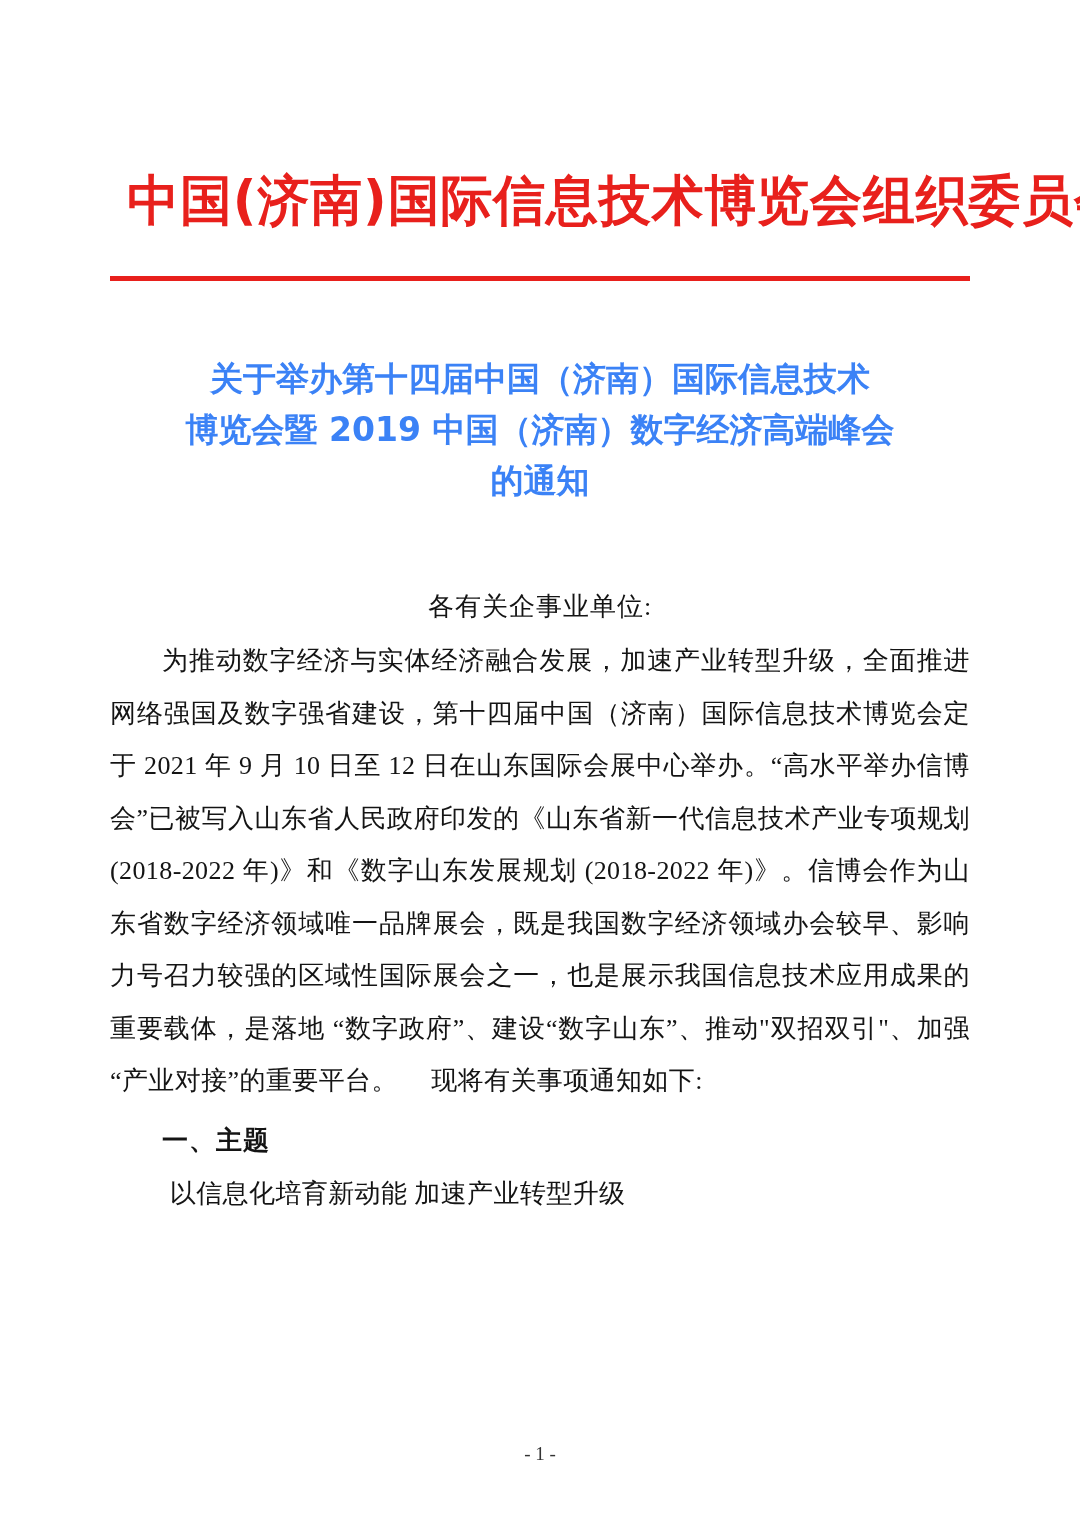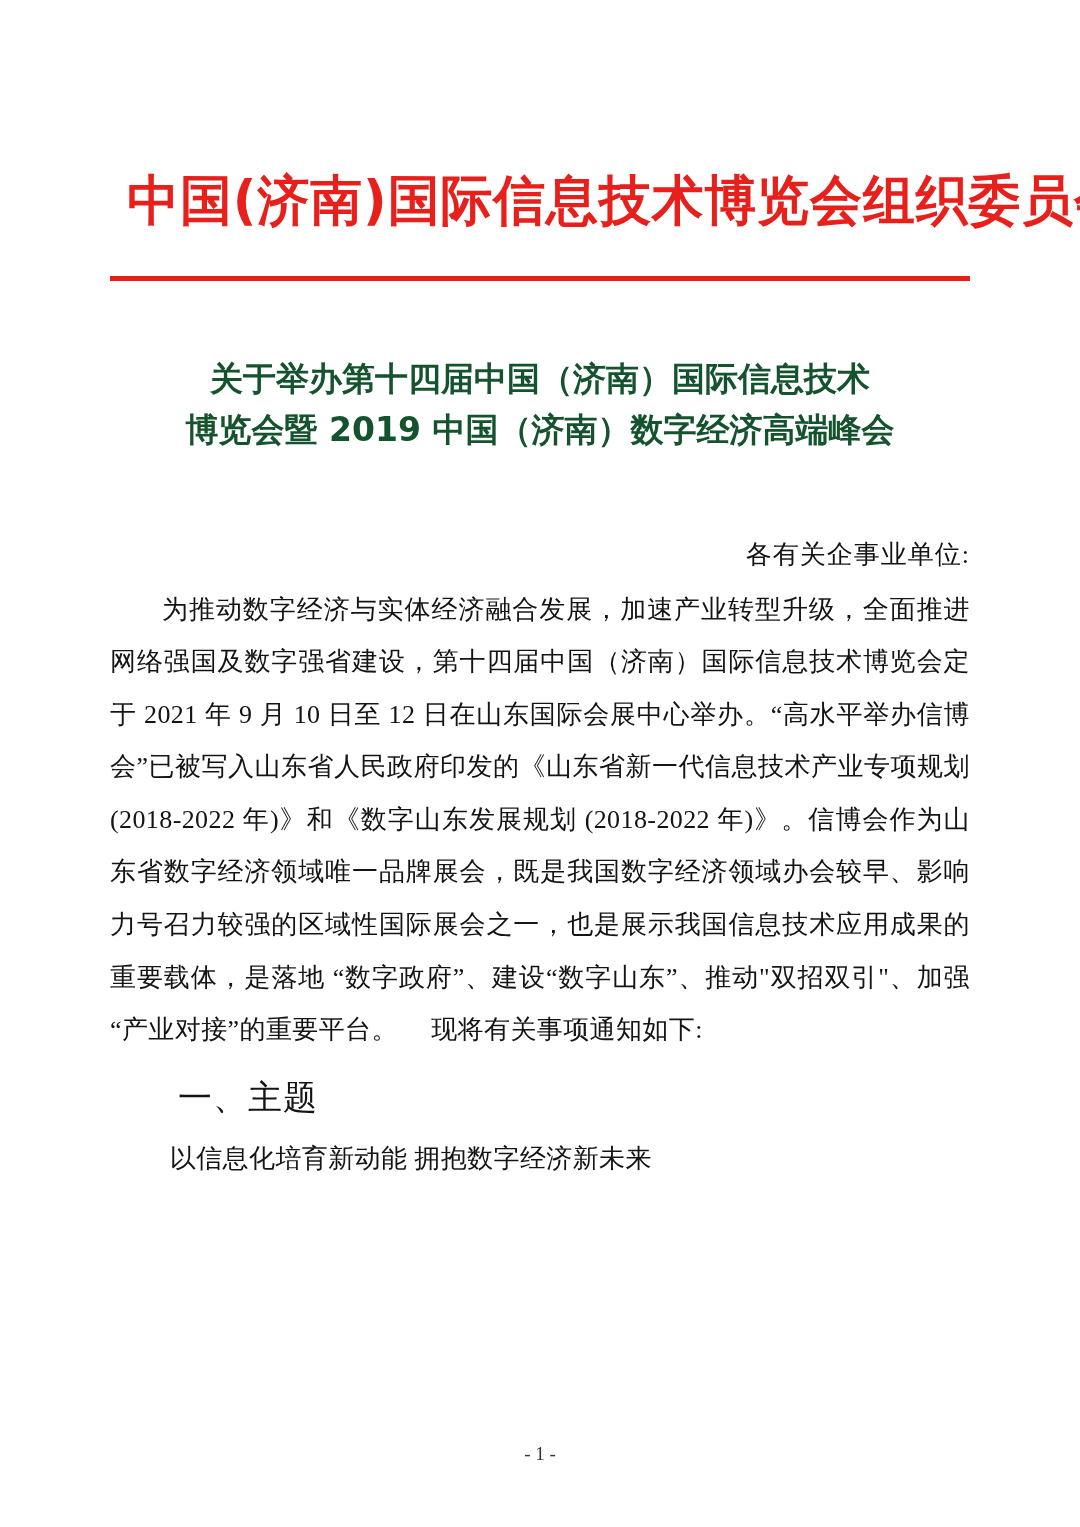--- a/index.html
+++ b/index.html
@@ -47,46 +47,46 @@
   }
 
   
   .doc-title {
     margin-top: 72px;
     text-align: center;
     font-family: "DejaVu Sans", "Liberation Sans", sans-serif;
     font-weight: bold;
     font-size: 33px;
     line-height: 1.55;
-    color: #14532d;
+    color: #3b82f6;
     padding: 0 10px;
   }
 
   
   .body-block {
     margin-top: 74px;
     font-size: 26px;
     line-height: 2.02;
     color: #141414;
   }
   .salutation {
-    text-align: right;
+    text-align: center;
     letter-spacing: 1px;
   }
   .para {
     text-align: justify;
     text-justify: inter-ideograph;
     text-indent: 2em;
     letter-spacing: 0.4px;
     margin-top: 2px;
   }
   .section-heading {
     font-family: "DejaVu Sans", "Liberation Sans", sans-serif;
-    font-weight: normal;
-    font-size: 34px;
+    font-weight: bold;
+    font-size: 26px;
     text-indent: 2em;
     margin-top: 6px;
     letter-spacing: 1px;
   }
   .section-text {
     font-size: 26px;
     text-indent: 2.3em;
     margin-top: 2px;
     letter-spacing: 0.4px;
   }
@@ -109,24 +109,25 @@
 <div class="page">
 
   <div class="letterhead">
     <div class="letterhead-title">中国(济南)国际信息技术博览会组织委员会</div>
     <div class="letterhead-rule"></div>
   </div>
 
   <div class="doc-title">
     <div>关于举办第十四届中国（济南）国际信息技术</div>
     <div>博览会暨 2019 中国（济南）数字经济高端峰会</div>
+    <div>的通知</div>
   </div>
 
   <div class="body-block">
     <div class="salutation">各有关企事业单位:</div>
     <div class="para">为推动数字经济与实体经济融合发展，加速产业转型升级，全面推进网络强国及数字强省建设，第十四届中国（济南）国际信息技术博览会定于 2021 年 9 月 10 日至 12 日在山东国际会展中心举办。“高水平举办信博会”已被写入山东省人民政府印发的《山东省新一代信息技术产业专项规划 (2018-2022 年)》和《数字山东发展规划 (2018-2022 年)》。信博会作为山东省数字经济领域唯一品牌展会，既是我国数字经济领域办会较早、影响力号召力较强的区域性国际展会之一，也是展示我国信息技术应用成果的重要载体，是落地 “数字政府”、建设“数字山东”、推动"双招双引"、加强“产业对接”的重要平台。　 现将有关事项通知如下:</div>
     <div class="section-heading">一、主题</div>
-    <div class="section-text">以信息化培育新动能  拥抱数字经济新未来</div>
+    <div class="section-text">以信息化培育新动能  加速产业转型升级</div>
   </div>
 
   <div class="page-number">- 1 -</div>
 
 </div>
 
 </body></html>

